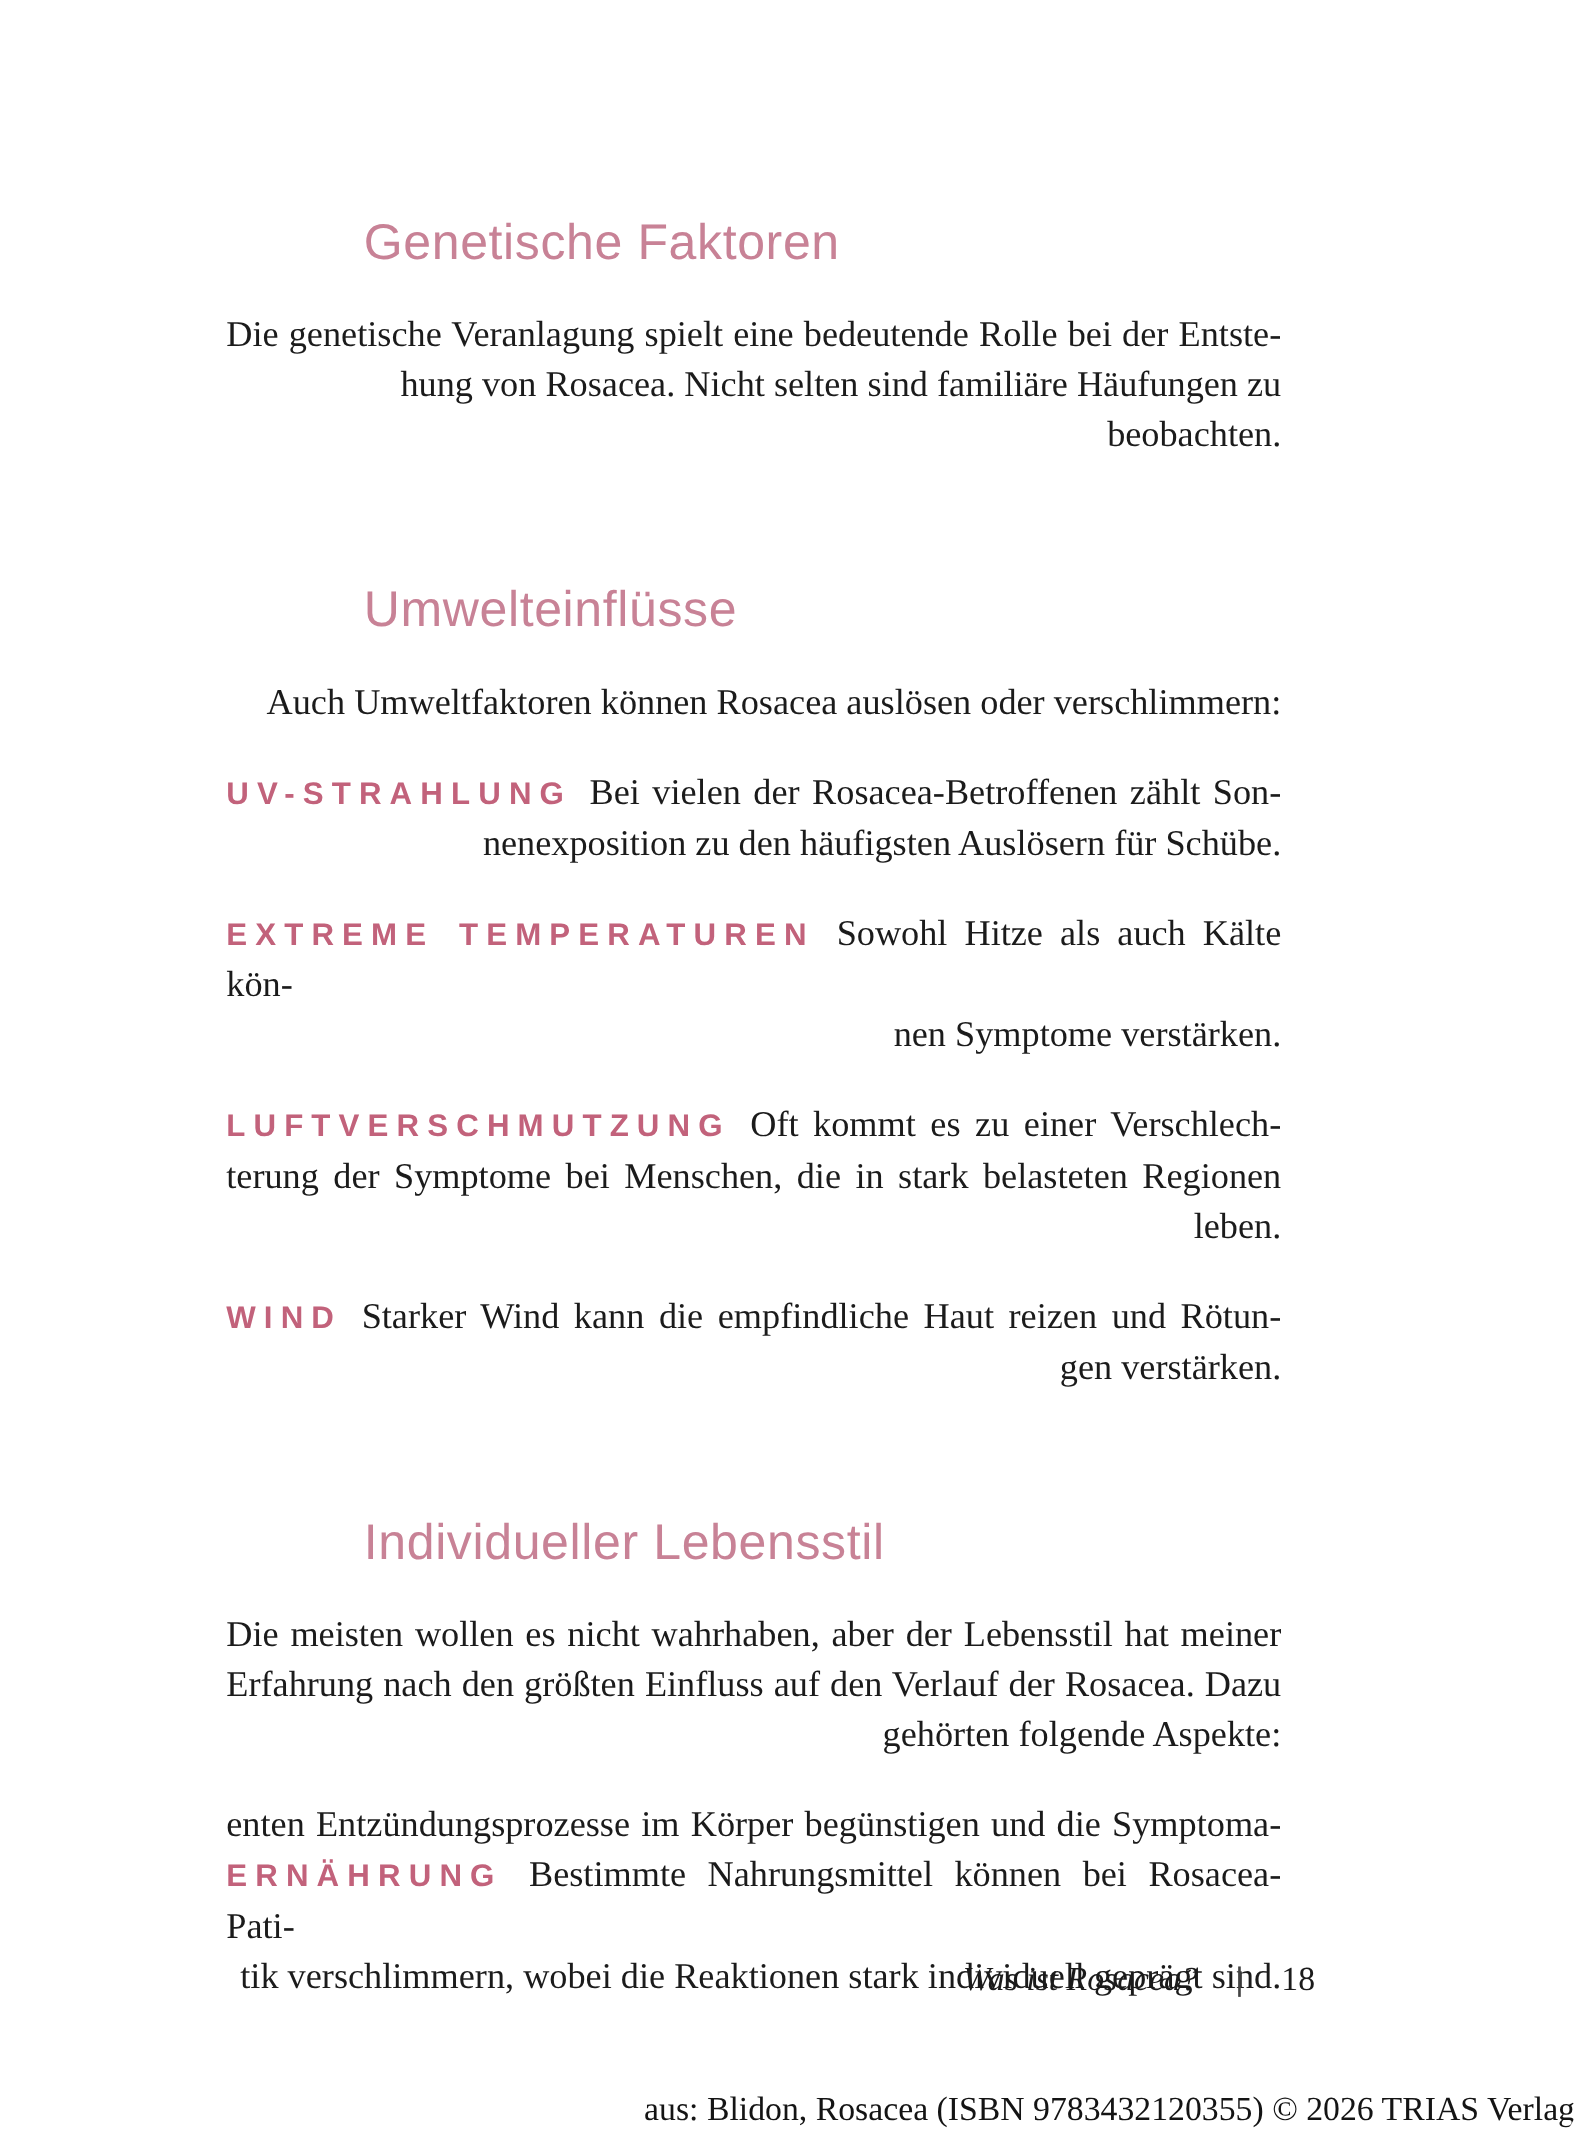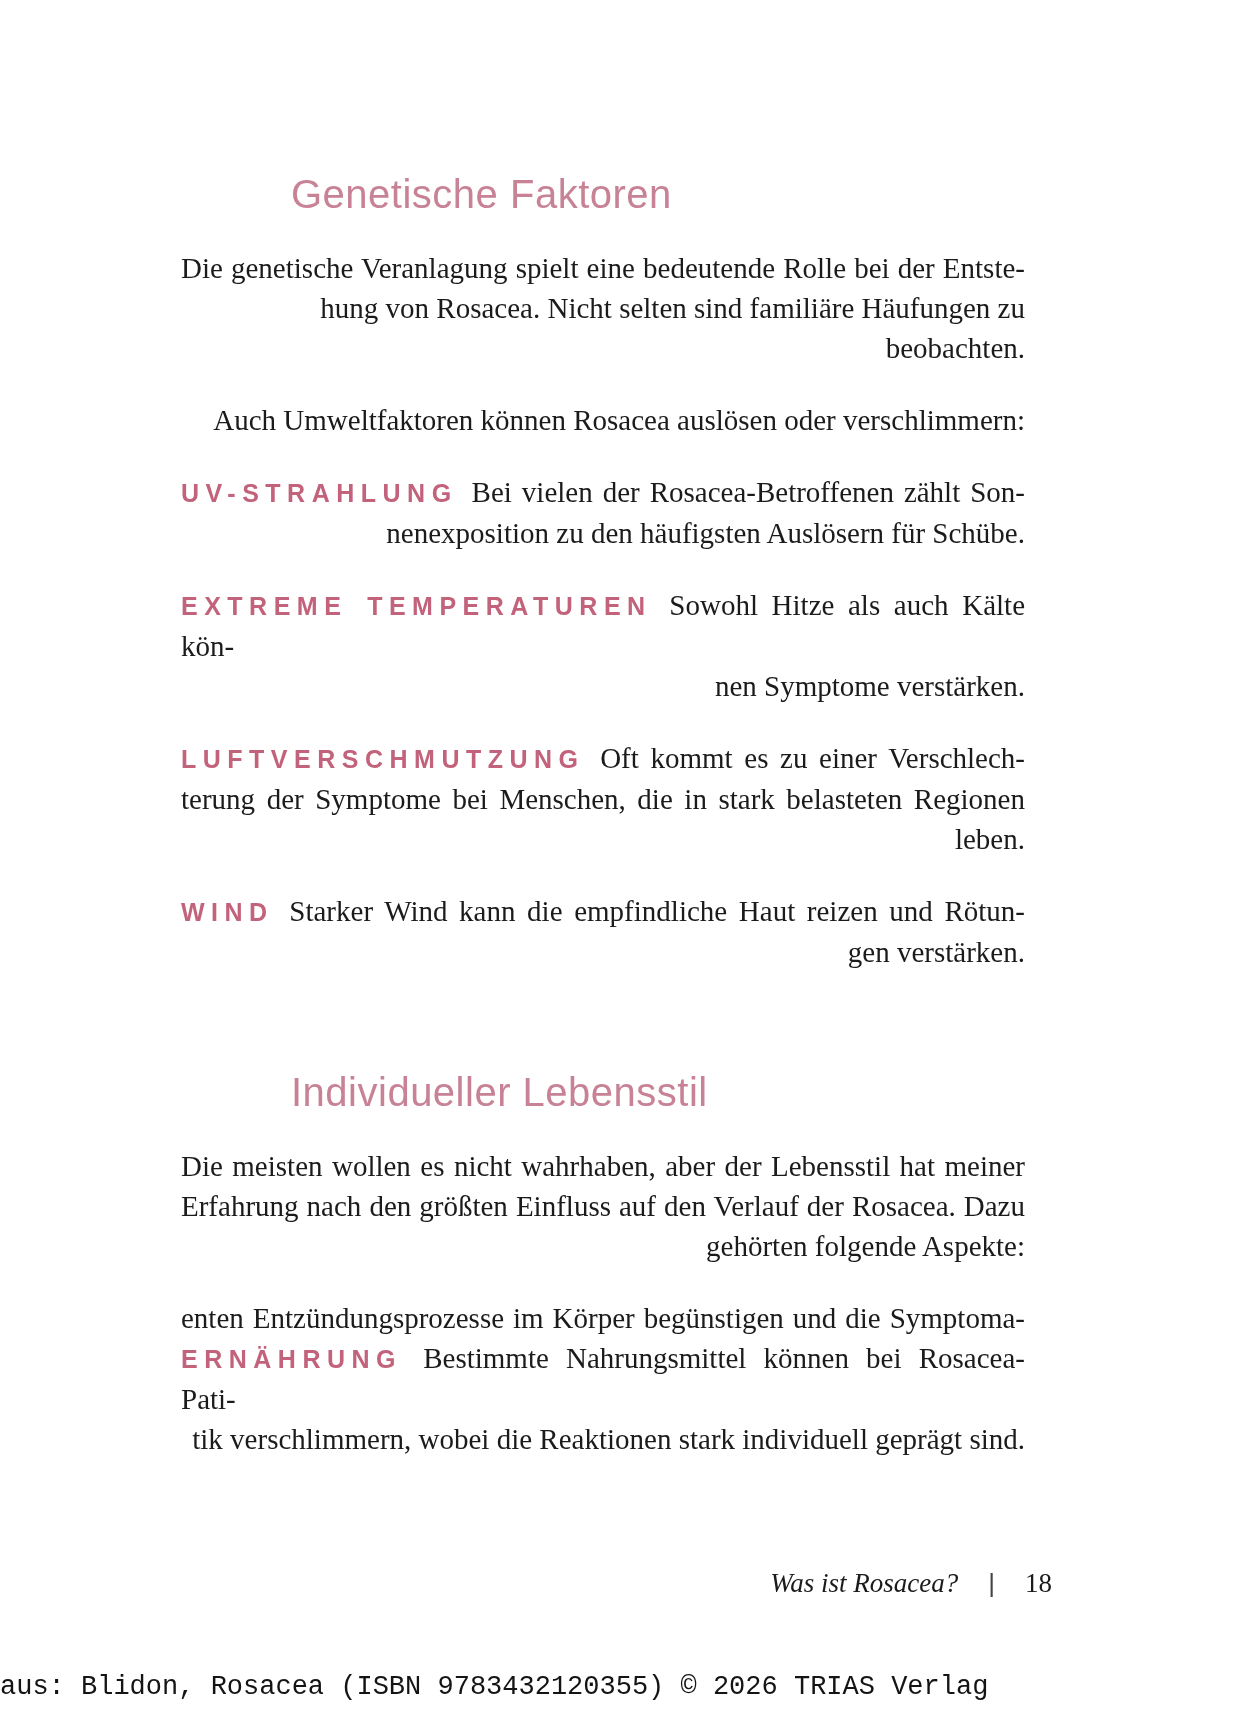--- a/index.html
+++ b/index.html
@@ -65,38 +65,39 @@
     font-weight: 300;
     color: #444444;
     margin: 0 30px;
     font-size: 26px;
   }
   .page-number { font-style: normal; }
   .credit-line {
     position: absolute;
     top: 1672px;
     left: 0; right: 0;
-    text-align: left;
-    font-family: Liberation Mono, monospace;
+    text-align: right;
+    font-family: Liberation Serif, serif;
     font-size: 27px;
     color: #141414;
   }
 </style>
 </head>
 <body>
 
 <div class="page">
   <div class="content">
 
     <h2 class="section-heading first">Genetische Faktoren</h2>
     <div class="para">
       <div class="line just">Die genetische Veranlagung spielt eine bedeutende Rolle bei der Entste-</div>
       <div class="line">hung von Rosacea. Nicht selten sind familiäre Häufungen zu beobachten.</div>
     </div>
 
+    <h2 class="section-heading">Umwelteinflüsse</h2>
     <div class="para">
       <div class="line">Auch Umweltfaktoren können Rosacea auslösen oder verschlimmern:</div>
     </div>
 
     <div class="para">
       <div class="line just">
         <span class="trigger-label">UV-STRAHLUNG</span>
         <span>Bei vielen der Rosacea-Betroffenen zählt Son-</span>
       </div>
       <div class="line">nenexposition zu den häufigsten Auslösern für Schübe.</div>

